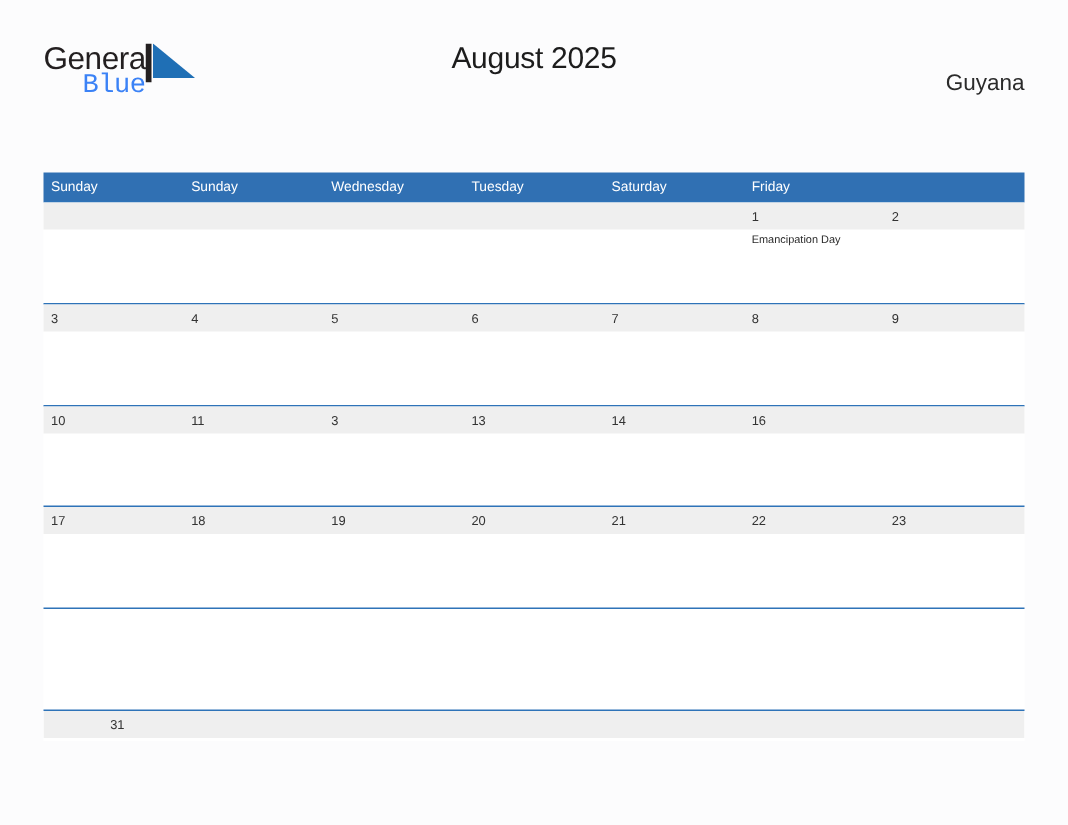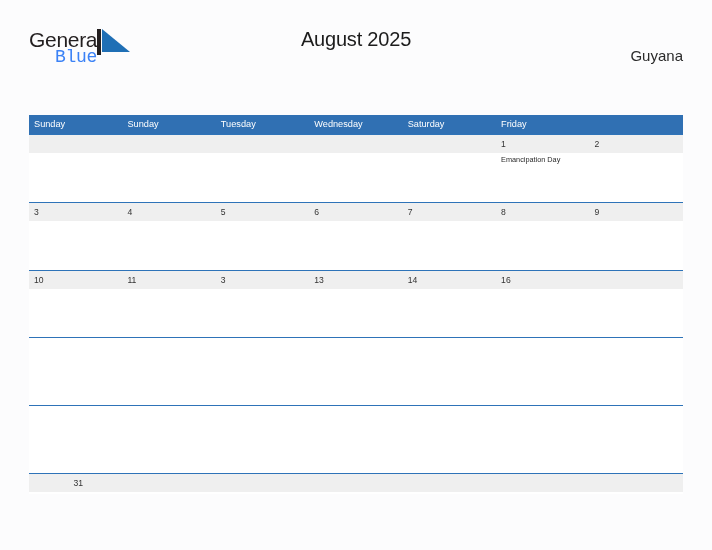--- a/index.html
+++ b/index.html
@@ -170,22 +170,22 @@
 
   <div class="cal-country">Guyana</div>
 
 </div>
 
 <div class="calendar">
 
   <div class="weekday-row">
     <div class="weekday-cell">Sunday</div>
     <div class="weekday-cell">Sunday</div>
+    <div class="weekday-cell">Wednesday</div>
     <div class="weekday-cell">Tuesday</div>
-    <div class="weekday-cell">Wednesday</div>
     <div class="weekday-cell">Saturday</div>
     <div class="weekday-cell">Friday</div>
   </div>
 
   <div class="week-row">
     <div class="date-band">
       <div class="date-cell"></div>
       <div class="date-cell"></div>
       <div class="date-cell"></div>
       <div class="date-cell"></div>
@@ -281,20 +281,29 @@
       <div class="event-cell">
           <span class="event-text"></span>
         </div>
       <div class="event-cell">
           <span class="event-text"></span>
         </div>
     </div>
   </div>
 
   <div class="week-row">
+    <div class="date-band">
+      <div class="date-cell">17</div>
+      <div class="date-cell">18</div>
+      <div class="date-cell">19</div>
+      <div class="date-cell">20</div>
+      <div class="date-cell">21</div>
+      <div class="date-cell">22</div>
+      <div class="date-cell">23</div>
+    </div>
     <div class="event-band">
       <div class="event-cell">
           <span class="event-text"></span>
         </div>
       <div class="event-cell">
           <span class="event-text"></span>
         </div>
       <div class="event-cell">
           <span class="event-text"></span>
         </div>

